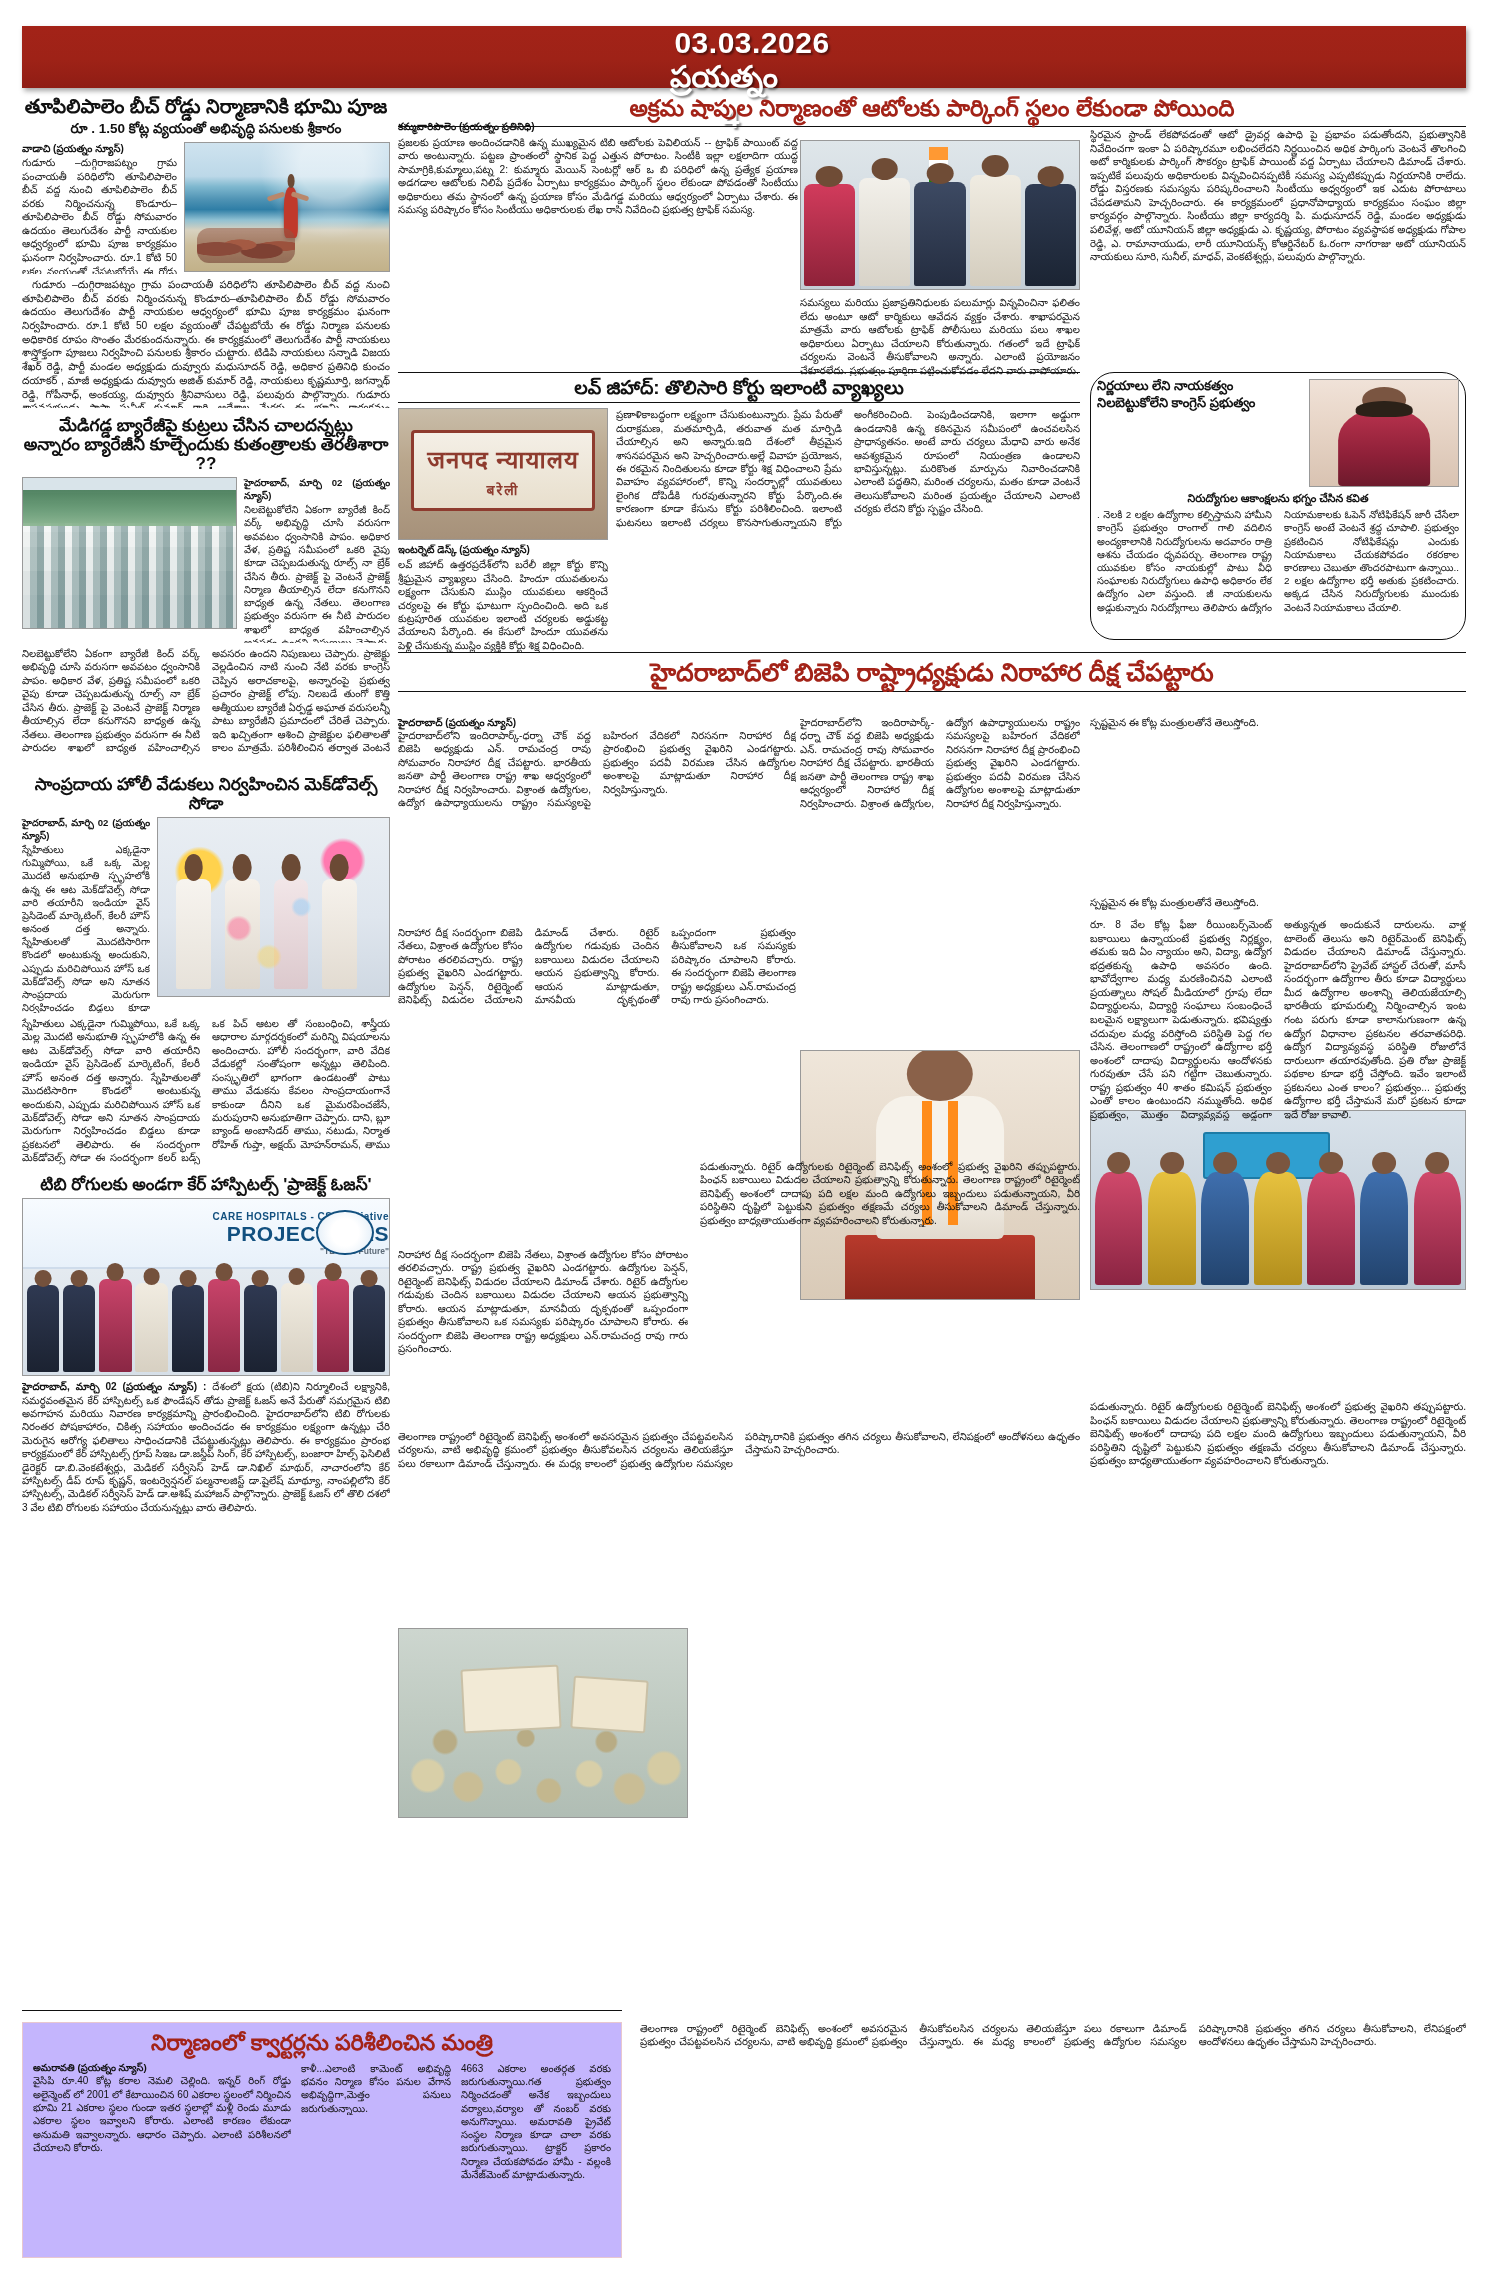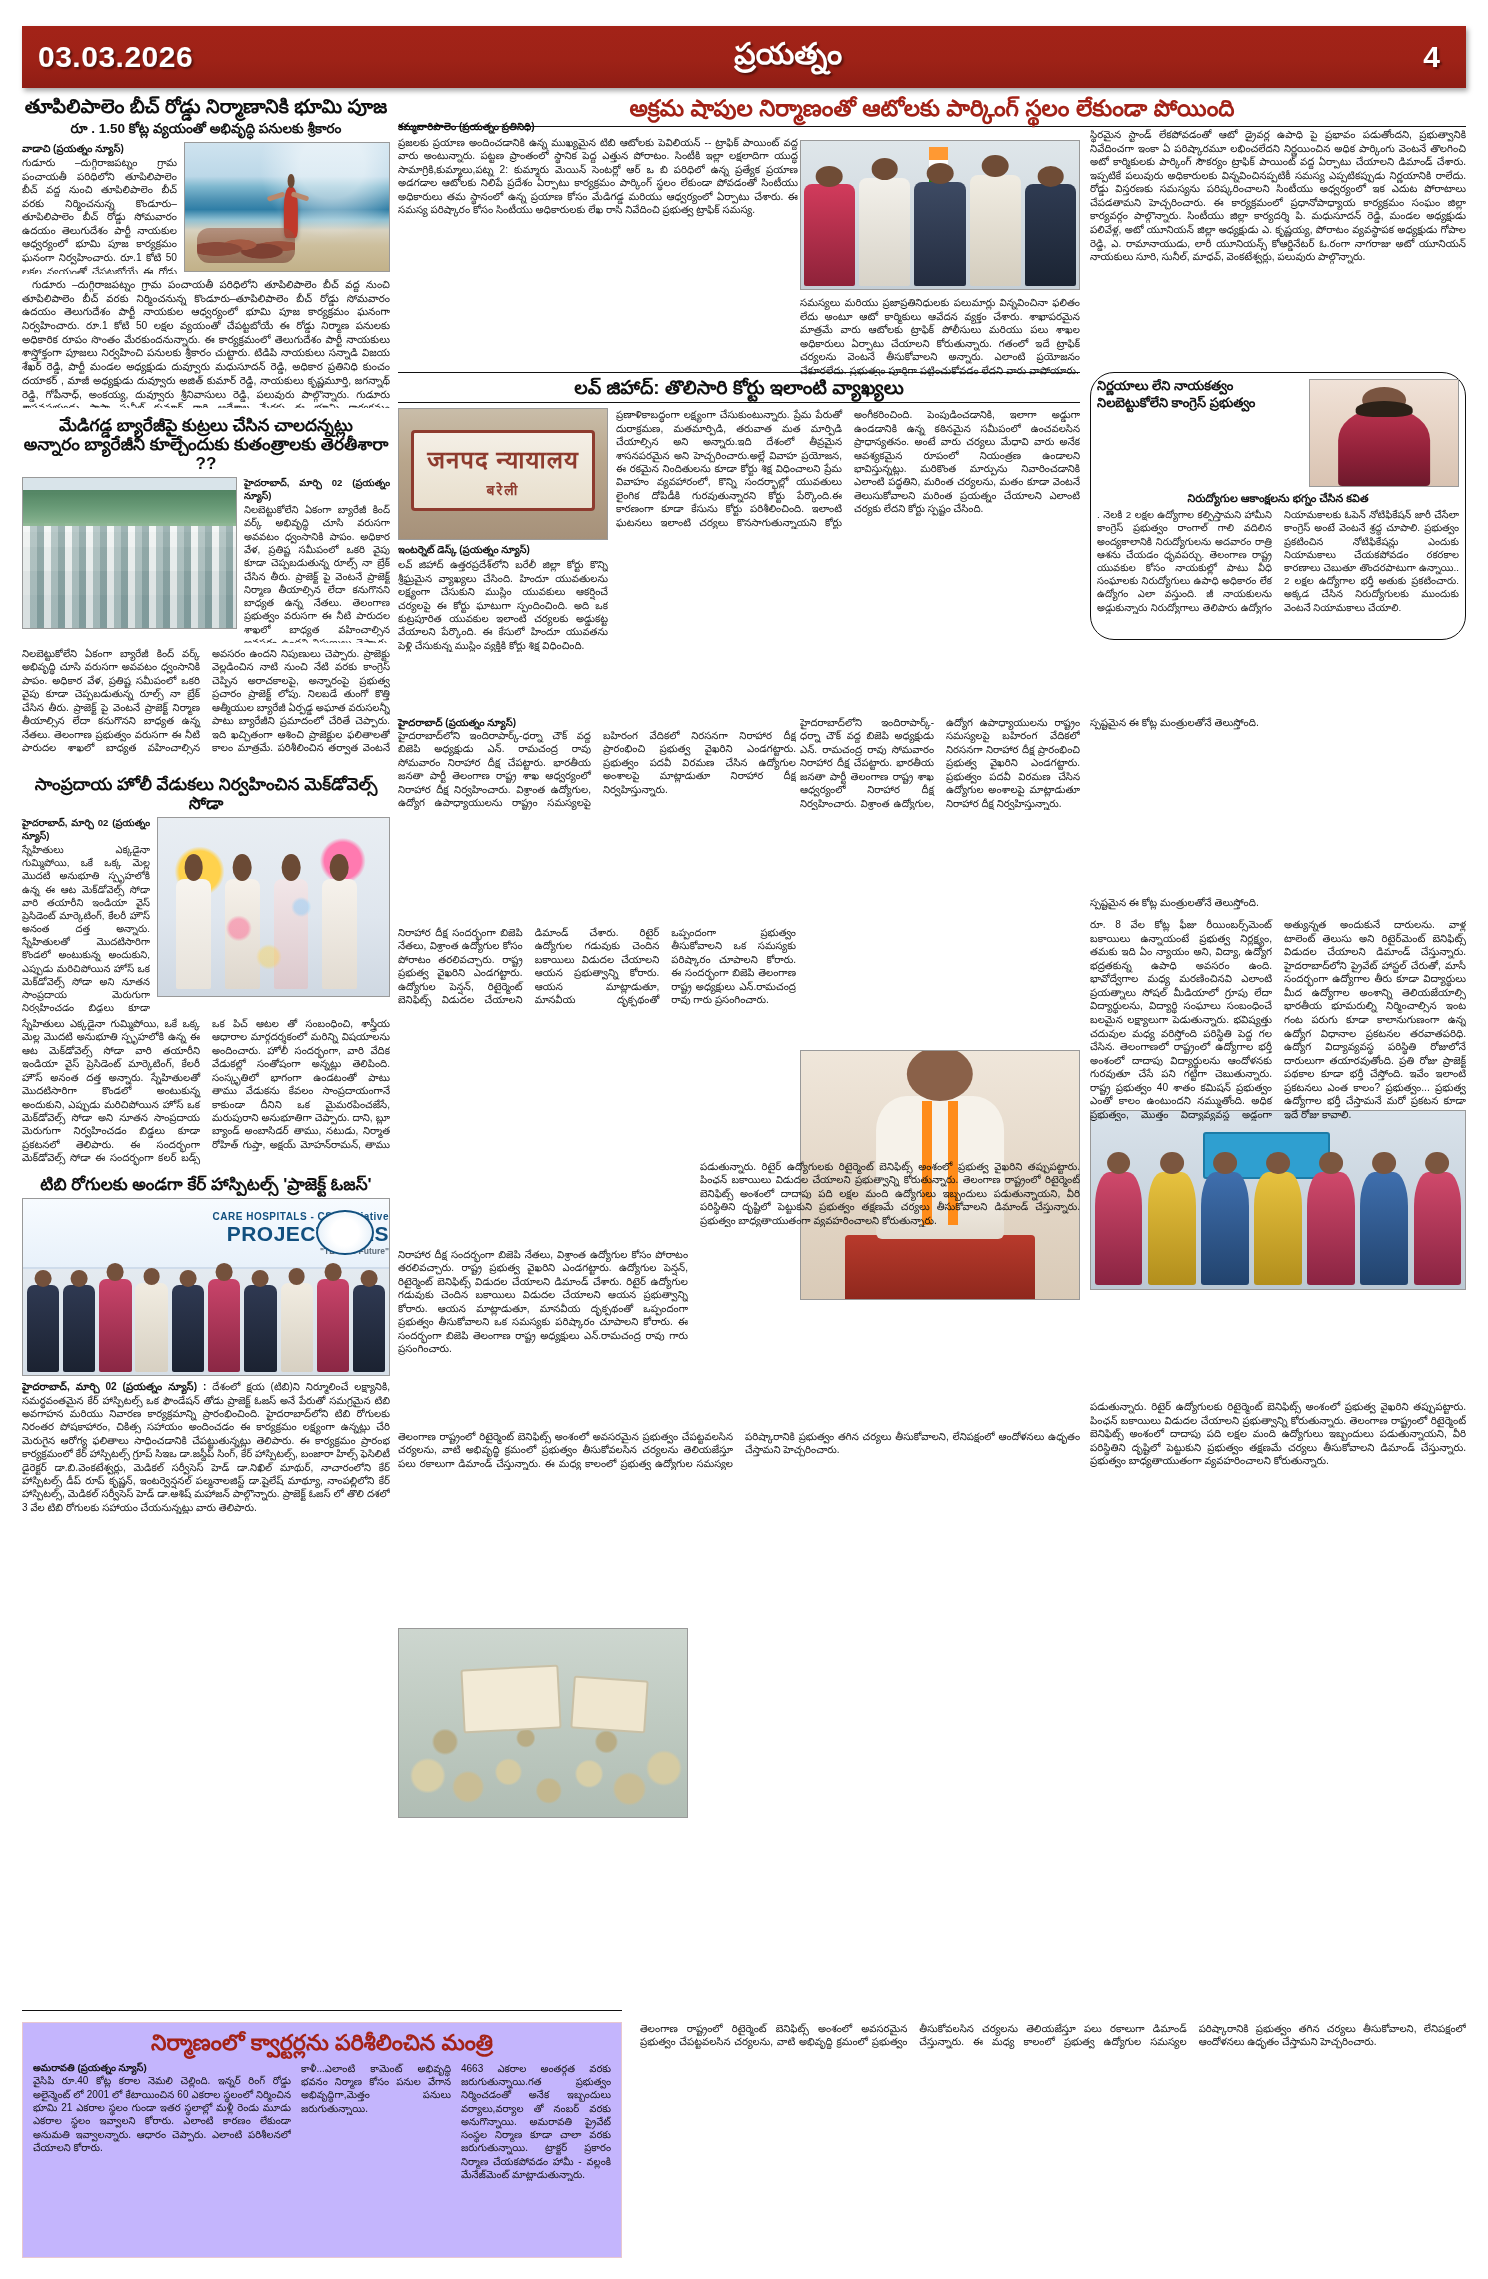--- a/index.html
+++ b/index.html
@@ -21,20 +21,21 @@
   }
 
   
   .masthead {
     position: absolute;
     left: 22px; top: 26px;
     width: 1444px; height: 62px;
     background: linear-gradient(180deg,#a32318 0%, #9e2217 55%, #8f1d14 100%);
     display: flex; align-items: center;
     box-shadow: 2px 3px 5px rgba(0,0,0,.35);
+    flex-direction: column;
   }
   .masthead .date {
     color: #fff; font-weight: bold; font-size: 30px;
     letter-spacing: .5px;
     margin-left: 16px;
     text-shadow: 2px 2px 2px rgba(0,0,0,.45);
     flex: 0 0 auto;
   }
   .masthead .title {
     flex: 1 1 auto; text-align: center;
@@ -515,20 +516,23 @@
         <div class="hl-main" style="font-size:13px; text-align:left; margin-top:2px;">నిలబెట్టుకోలేని కాంగ్రెస్ ప్రభుత్వం</div>
       </div>
       <div class="photo ph-woman" style="flex:0 0 150px; height:108px; border:1px solid #999;">
         <div class="p"></div>
       </div>
     </div>
     <div class="cap" style="font-weight:bold; font-size:11px; text-align:center; margin:4px 0 3px;">నిరుద్యోగుల ఆకాంక్షలను భగ్నం చేసిన కవిత</div>
     <div class="body-text twocol-text" style="font-size:9.9px; max-height:134px; overflow:hidden;">. నెలకి 2 లక్షల ఉద్యోగాల కల్పిస్తామని హామీని కాంగ్రెస్ ప్రభుత్వం రాంగాల్ గాలి వదిలిన అంద్యకాలానికి నిరుద్యోగులను అదవారం రాత్రి ఆశను చేయడం ధృవపర్చు. తెలంగాణ రాష్ట్ర యువకుల కోసం నాయకుల్లో పాటు వీధి సంఘాలకు నిరుద్యోగులు ఉపాధి అధికారం లేక ఉద్యోగం ఎలా వస్తుంది. జీ నాయకులను అడ్డుకున్నారు నిరుద్యోగాలు తెలిపారు ఉద్యోగం నియామకాలకు ఓపెన్ నోటిఫికేషన్ జారీ చేసేలా కాంగ్రెస్ అంటే వెంటనే శ్రద్ధ చూపాలి. ప్రభుత్వం ప్రకటించిన నోటిఫికేషన్లు ఎందుకు నియామకాలు చేయకపోవడం రకరకాల కారణాలు చెబుతూ తొందరపాటుగా ఉన్నాయి.. 2 లక్షల ఉద్యోగాల భర్తీ అతుకు ప్రకటించారు. అక్కడ చేసిన నిరుద్యోగులకు ముందుకు వెంటనే నియామకాలు చేయాలి.</div>
   </div>
 
+  <div class="col" style="left:398px; top:652px; width:1068px;">
+    <div class="hl-red" style="font-size:25px; border-top:1.6px solid #111; border-bottom:1.6px solid #111; padding:5px 0; margin-bottom:6px;">హైదరాబాద్‌లో బిజెపి రాష్ట్రాధ్యక్షుడు నిరాహార దీక్ష చేపట్టారు</div>
+  </div>
 
   <div class="col" style="left:398px; top:716px; width:398px;">
     <div class="cap" style="font-weight:bold; font-size:10px;">హైదరాబాద్ (ప్రయత్నం న్యూస్)</div>
     <div class="body-text twocol-text" style="font-size:10.1px; max-height:198px; overflow:hidden;">హైదరాబాద్‌లోని ఇందిరాపార్క్-ధర్నా చౌక్ వద్ద బిజెపి అధ్యక్షుడు ఎన్. రామచంద్ర రావు సోమవారం నిరాహార దీక్ష చేపట్టారు. భారతీయ జనతా పార్టీ తెలంగాణ రాష్ట్ర శాఖ ఆధ్వర్యంలో నిరాహార దీక్ష నిర్వహించారు. విశ్రాంత ఉద్యోగుల, ఉద్యోగ ఉపాధ్యాయులను రాష్ట్రం సమస్యలపై బహిరంగ వేదికలో నిరసనగా నిరాహార దీక్ష ప్రారంభించి ప్రభుత్వ వైఖరిని ఎండగట్టారు. ప్రభుత్వం పదవీ విరమణ చేసిన ఉద్యోగుల అంశాలపై మాట్లాడుతూ నిరాహార దీక్ష నిర్వహిస్తున్నారు.</div>
   </div>
 
   <div class="col body-text threecol-text" style="left:398px; top:926px; width:398px; font-size:10.1px; max-height:210px; overflow:hidden;">నిరాహార దీక్ష సందర్భంగా బిజెపి నేతలు, విశ్రాంత ఉద్యోగుల కోసం పోరాటం తరలివచ్చారు. రాష్ట్ర ప్రభుత్వ వైఖరిని ఎండగట్టారు. ఉద్యోగుల పెన్షన్, రిటైర్మెంట్ బెనిఫిట్స్ విడుదల చేయాలని డిమాండ్ చేశారు. రిటైర్ ఉద్యోగుల గడువుకు చెందిన బకాయిలు విడుదల చేయాలని ఆయన ప్రభుత్వాన్ని కోరారు. ఆయన మాట్లాడుతూ, మానవీయ దృక్పథంతో ఒప్పందంగా ప్రభుత్వం తీసుకోవాలని ఒక సమస్యకు పరిష్కారం చూపాలని కోరారు. ఈ సందర్భంగా బిజెపి తెలంగాణ రాష్ట్ర అధ్యక్షులు ఎన్.రామచంద్ర రావు గారు ప్రసంగించారు.</div>
 
   <div class="photo ph-speaker col" style="left:800px; top:900px; width:280px; height:250px; border:1px solid #999;">
     <div class="podium"></div>

